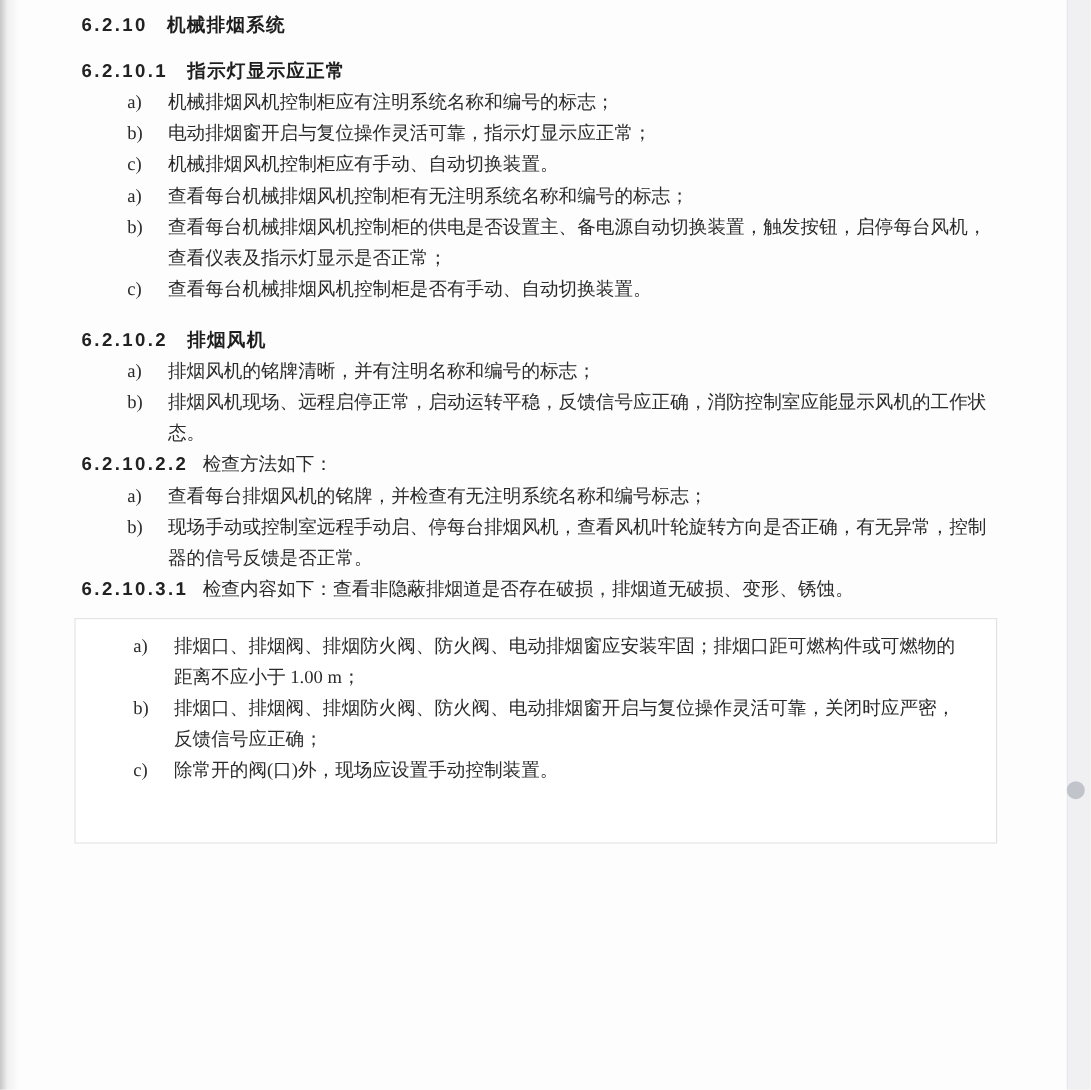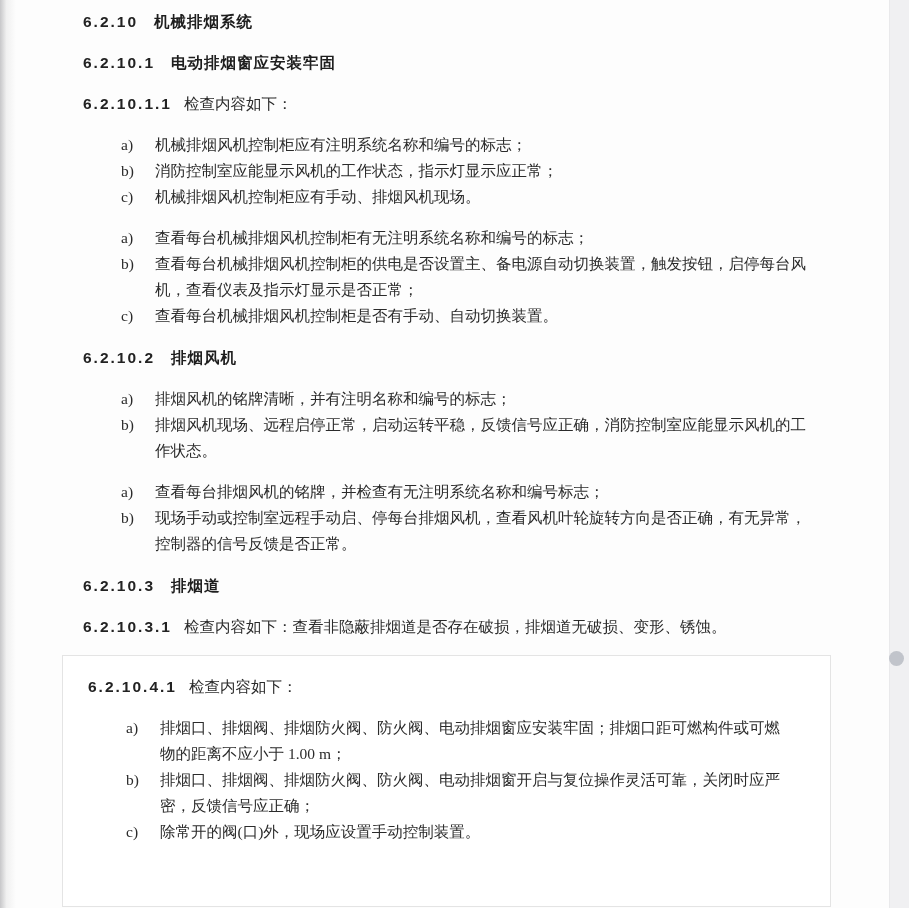--- a/index.html
+++ b/index.html
@@ -20,21 +20,21 @@
   }
   .scroll-dot{
     position:absolute;left:889px;top:651px;width:15px;height:15px;
     border-radius:50%;background:#c1c4cb;
   }
   .doc{
     position:absolute;left:0;top:0;width:890px;box-sizing:border-box;
     padding:9px 64px 0 68px;
     font-size:15.5px;line-height:26px;
   }
-  .block{margin:15px;}
+  .block{margin:0;}
   .block-heading{margin-top:12px;font-family:"Liberation Sans","DejaVu Sans",sans-serif;font-weight:700;color:#1e1e1e;}
   .block-heading:first-child{margin-top:0;}
   .block-items + .block-heading{margin-top:16px;}
   .block-clause{margin-top:8px;}
   .block-items + .block-clause{margin-top:0;}
   .block-clause + .block-clause{margin-top:4px;}
   .num{
     font-family:"Liberation Sans","DejaVu Sans",sans-serif;
     font-weight:700;color:#222;letter-spacing:2px;white-space:nowrap;
   }
@@ -54,34 +54,33 @@
 </head>
 <body>
 
 <div class="left-shadow"></div>
 <div class="right-gutter"></div>
 <div class="scroll-dot"></div>
 
 <div class="doc">
   <div id="blocks-root">
       <div class="block block-heading"><span class="num">6.2.10</span><span class="title">机械排烟系统</span></div>
-      <div class="block block-heading"><span class="num">6.2.10.1</span><span class="title">电动排烟窗应安装牢固</span></div>
-      <div class="block block-clause"><span class="num">6.2.10.1.1</span><span class="text">检查内容如下：</span></div>
+      <div class="block block-heading"><span class="num">6.2.10.1</span><span class="title">指示灯显示应正常</span></div>
       <div class="block block-items">
         <div class="item">
           <span class="label">a)</span>
           <span class="text">机械排烟风机控制柜应有注明系统名称和编号的标志；</span>
         </div>
         <div class="item">
           <span class="label">b)</span>
-          <span class="text">消防控制室应能显示风机的工作状态，指示灯显示应正常；</span>
+          <span class="text">电动排烟窗开启与复位操作灵活可靠，指示灯显示应正常；</span>
         </div>
         <div class="item">
           <span class="label">c)</span>
-          <span class="text">机械排烟风机控制柜应有手动、排烟风机现场。</span>
+          <span class="text">机械排烟风机控制柜应有手动、自动切换装置。</span>
         </div>
       </div>
       <div class="block block-items">
         <div class="item">
           <span class="label">a)</span>
           <span class="text">查看每台机械排烟风机控制柜有无注明系统名称和编号的标志；</span>
         </div>
         <div class="item">
           <span class="label">b)</span>
           <span class="text">查看每台机械排烟风机控制柜的供电是否设置主、备电源自动切换装置，触发按钮，启停每台风机，查看仪表及指示灯显示是否正常；</span>
@@ -95,35 +94,34 @@
       <div class="block block-items">
         <div class="item">
           <span class="label">a)</span>
           <span class="text">排烟风机的铭牌清晰，并有注明名称和编号的标志；</span>
         </div>
         <div class="item">
           <span class="label">b)</span>
           <span class="text">排烟风机现场、远程启停正常，启动运转平稳，反馈信号应正确，消防控制室应能显示风机的工作状态。</span>
         </div>
       </div>
+      <div class="block block-clause"><span class="num">6.2.10.2.2</span><span class="text">检查方法如下：</span></div>
       <div class="block block-items">
         <div class="item">
           <span class="label">a)</span>
           <span class="text">查看每台排烟风机的铭牌，并检查有无注明系统名称和编号标志；</span>
         </div>
         <div class="item">
           <span class="label">b)</span>
           <span class="text">现场手动或控制室远程手动启、停每台排烟风机，查看风机叶轮旋转方向是否正确，有无异常，控制器的信号反馈是否正常。</span>
         </div>
       </div>
-      <div class="block block-heading"><span class="num">6.2.10.3</span><span class="title">排烟道</span></div>
       <div class="block block-clause"><span class="num">6.2.10.3.1</span><span class="text">检查内容如下：查看非隐蔽排烟道是否存在破损，排烟道无破损、变形、锈蚀。</span></div>
     </div>
   <div class="highlight-box" id="box-root">
-      <div class="block block-clause"><span class="num">6.2.10.4.1</span><span class="text">检查内容如下：</span></div>
       <div class="block block-items">
         <div class="item">
           <span class="label">a)</span>
           <span class="text">排烟口、排烟阀、排烟防火阀、防火阀、电动排烟窗应安装牢固；排烟口距可燃构件或可燃物的距离不应小于 1.00 m；</span>
         </div>
         <div class="item">
           <span class="label">b)</span>
           <span class="text">排烟口、排烟阀、排烟防火阀、防火阀、电动排烟窗开启与复位操作灵活可靠，关闭时应严密，反馈信号应正确；</span>
         </div>
         <div class="item">

